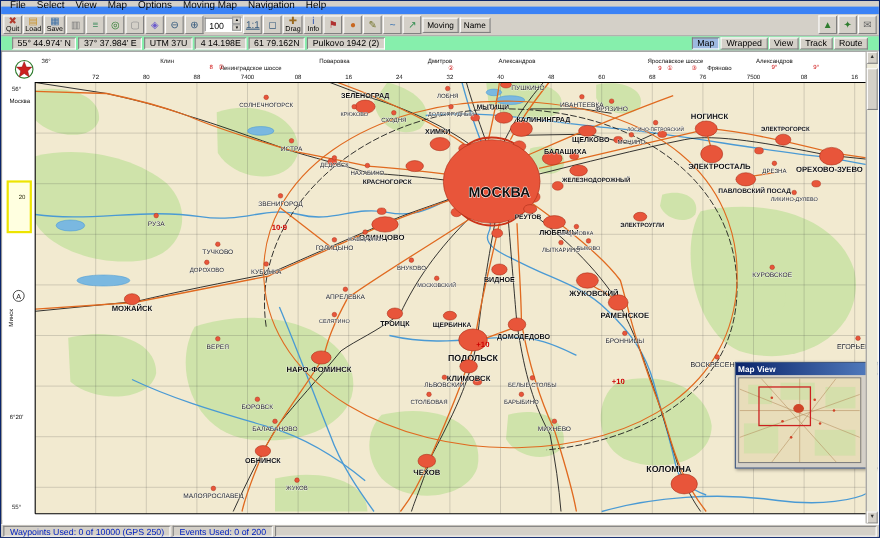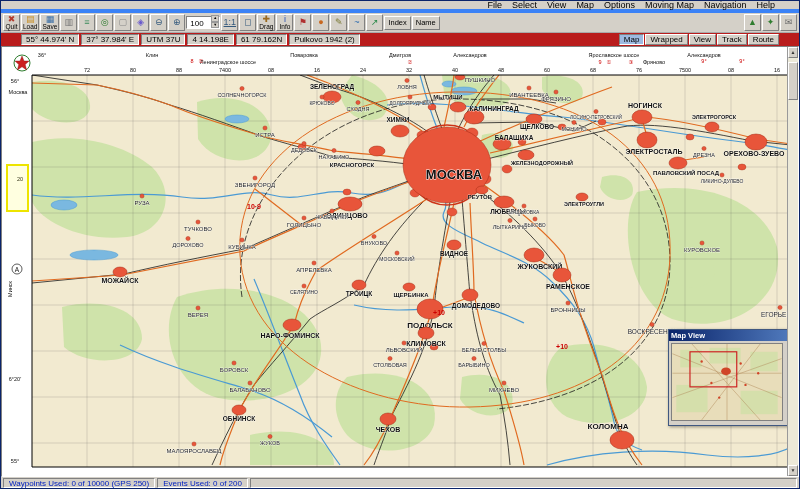--- a/index.html
+++ b/index.html
@@ -4,35 +4,35 @@
 <style>
   html,body{margin:0;padding:0;background:#555;}
   *{box-sizing:border-box;font-family:"Liberation Sans","DejaVu Sans",sans-serif;}
   .win{width:800px;height:489px;background:#d4d0c8;display:flex;flex-direction:column;border:1px solid #0a246a;position:relative;overflow:hidden;}
   
   .titlebar{height:13px;background:linear-gradient(90deg,#0a246a,#2a56a8 55%,#a6caf0);display:flex;align-items:center;padding:0 2px;flex:0 0 auto;}
   .app-icon{width:9px;height:9px;background:linear-gradient(135deg,#ffd24a 50%,#3f9c3f 50%);border:1px solid #fff;margin-right:3px;}
   .title-text{color:#fff;font-size:9px;font-weight:bold;white-space:nowrap;flex:1;}
   .winbtn{width:13px;height:11px;background:#d4d0c8;border:1px solid;border-color:#fff #808080 #808080 #fff;font-size:7px;line-height:9px;text-align:center;margin-left:1px;color:#000;}
   
-  .menubar{height:12px;display:flex;align-items:center;padding:0 19px;flex:0 0 auto;background:#d4d0c8;border-bottom:4px solid #3b82f6;justify-content:flex-end;}
+  .menubar{height:12px;display:flex;align-items:center;padding:0 3px;flex:0 0 auto;background:#d4d0c8;border-bottom:7px solid #3b82f6;}
   .menu-item{font-size:9px;padding:0 5px;white-space:nowrap;}
   
   .toolbar{height:20px;display:flex;align-items:center;gap:1px;padding:1px 2px;flex:0 0 auto;background:#d4d0c8;border-bottom:1px solid #aaa;}
   .tbtn{height:17px;min-width:17px;display:flex;flex-direction:column;align-items:center;justify-content:center;background:#d4d0c8;border:1px solid;border-color:#fff #808080 #808080 #fff;padding:0 1px;}
   .tbtn-text{font-size:7.5px;height:14px;flex-direction:row;padding:0 3px;}
   .tico{font-size:9px;line-height:9px;}
   .tlab{font-size:6.5px;line-height:6.5px;}
   .pushright{margin-left:auto;}
   .zoom-combo{height:13px;width:34px;background:#fff;border:1px solid;border-color:#808080 #fff #fff #808080;display:flex;align-items:flex-end;}
   .zoom-value{flex:1;font-size:8px;padding-left:3px;}
   .spin{display:flex;flex-direction:column;width:8px;}
   .spin span{font-size:4px;line-height:4.5px;background:#d4d0c8;border:1px solid #999;text-align:center;}
   
-  .coordbar{height:13px;display:flex;align-items:center;padding:0 20px;flex:0 0 auto;background:#b91c1c;}
+  .coordbar{height:13px;display:flex;align-items:center;padding:0 10px;flex:0 0 auto;background:#86efac;}
   .cells{display:flex;gap:2px;flex:1;}
   .cell{border:1px solid;border-color:#808080 #fff #fff #808080;padding:0 4px;font-size:8px;height:11px;line-height:10px;white-space:nowrap;background:#d4d0c8;}
   .viewbtns{display:flex;gap:1px;}
   .vbtn{font-size:8px;height:11px;line-height:10px;padding:0 4px;background:#d4d0c8;border:1px solid;border-color:#fff #808080 #808080 #fff;}
   .vbtn.active{background:#9db9e0;border-color:#808080 #fff #fff #808080;}
   
   .maparea{flex:1;position:relative;background:#fff;border:1px solid;border-color:#808080 #fff #fff #808080;overflow:hidden;}
   #map-svg{position:absolute;left:0;top:0;}
   
   .vscroll{position:absolute;right:0;top:0;bottom:0;width:11px;background:#ece9d8;display:flex;flex-direction:column;border-left:1px solid #999;}
@@ -130,21 +130,21 @@
       </div>
       <div class="tbtn">
         <span class="tico" style="color: rgb(119, 119, 48);">✎</span>
       </div>
       <div class="tbtn">
         <span class="tico" style="color: rgb(42, 106, 176);">~</span>
       </div>
       <div class="tbtn">
         <span class="tico" style="color: rgb(42, 138, 74);">↗</span>
       </div>
-      <div class="tbtn tbtn-text">Index</div>
+      <div class="tbtn tbtn-text">Moving</div>
       <div class="tbtn tbtn-text">Name</div>
       <div class="tbtn pushright">
         <span class="tico" style="color: rgb(47, 125, 47);">▲</span>
       </div>
       <div class="tbtn">
         <span class="tico" style="color: rgb(47, 125, 47);">✦</span>
       </div>
       <div class="tbtn">
         <span class="tico" style="color: rgb(102, 102, 102);">✉</span>
       </div>

